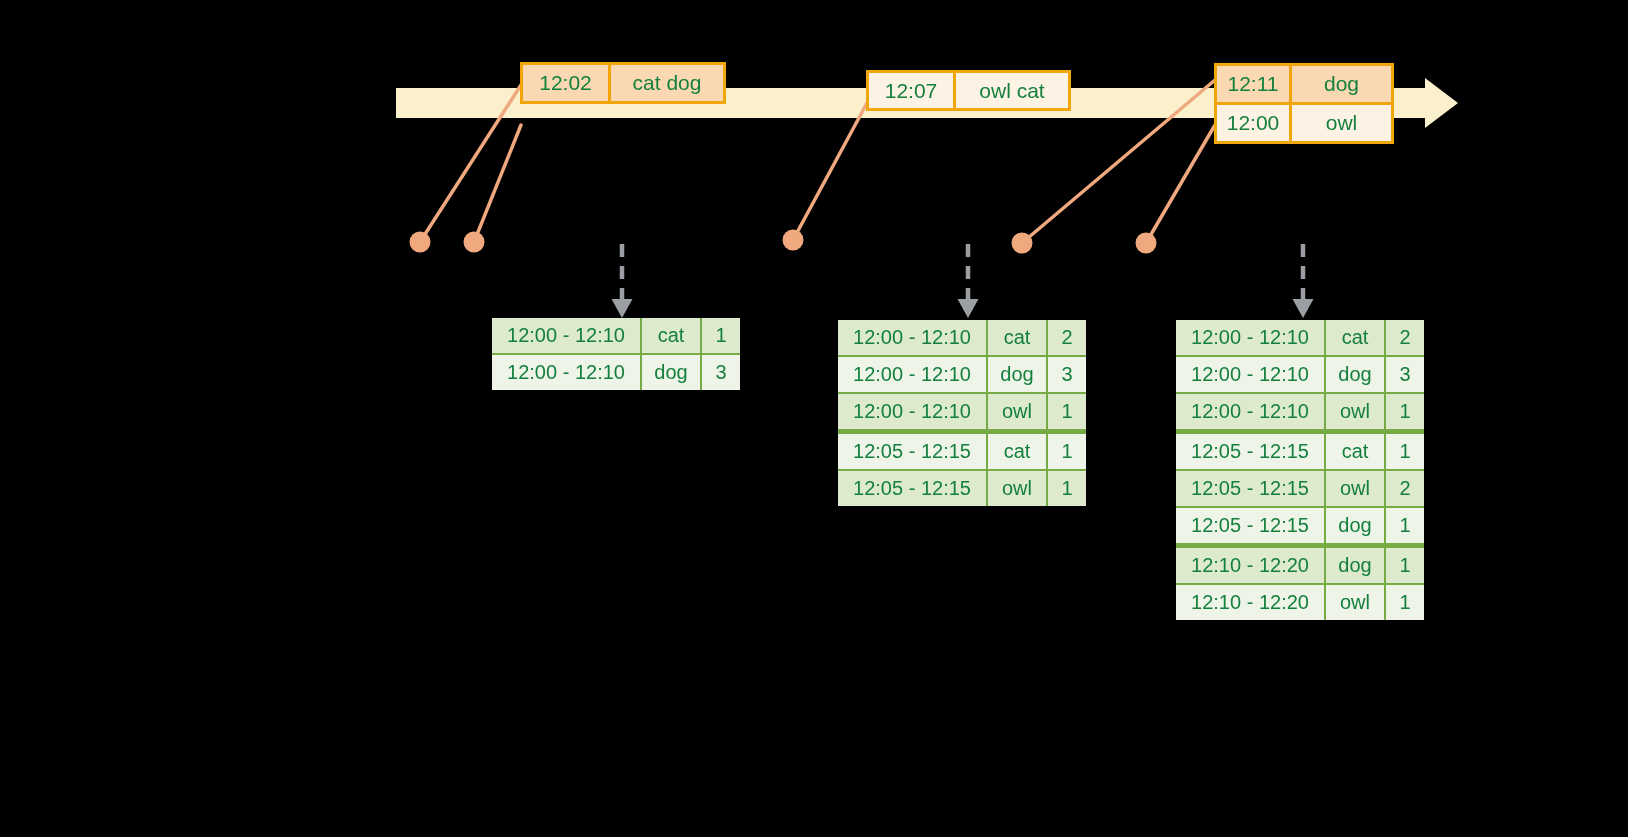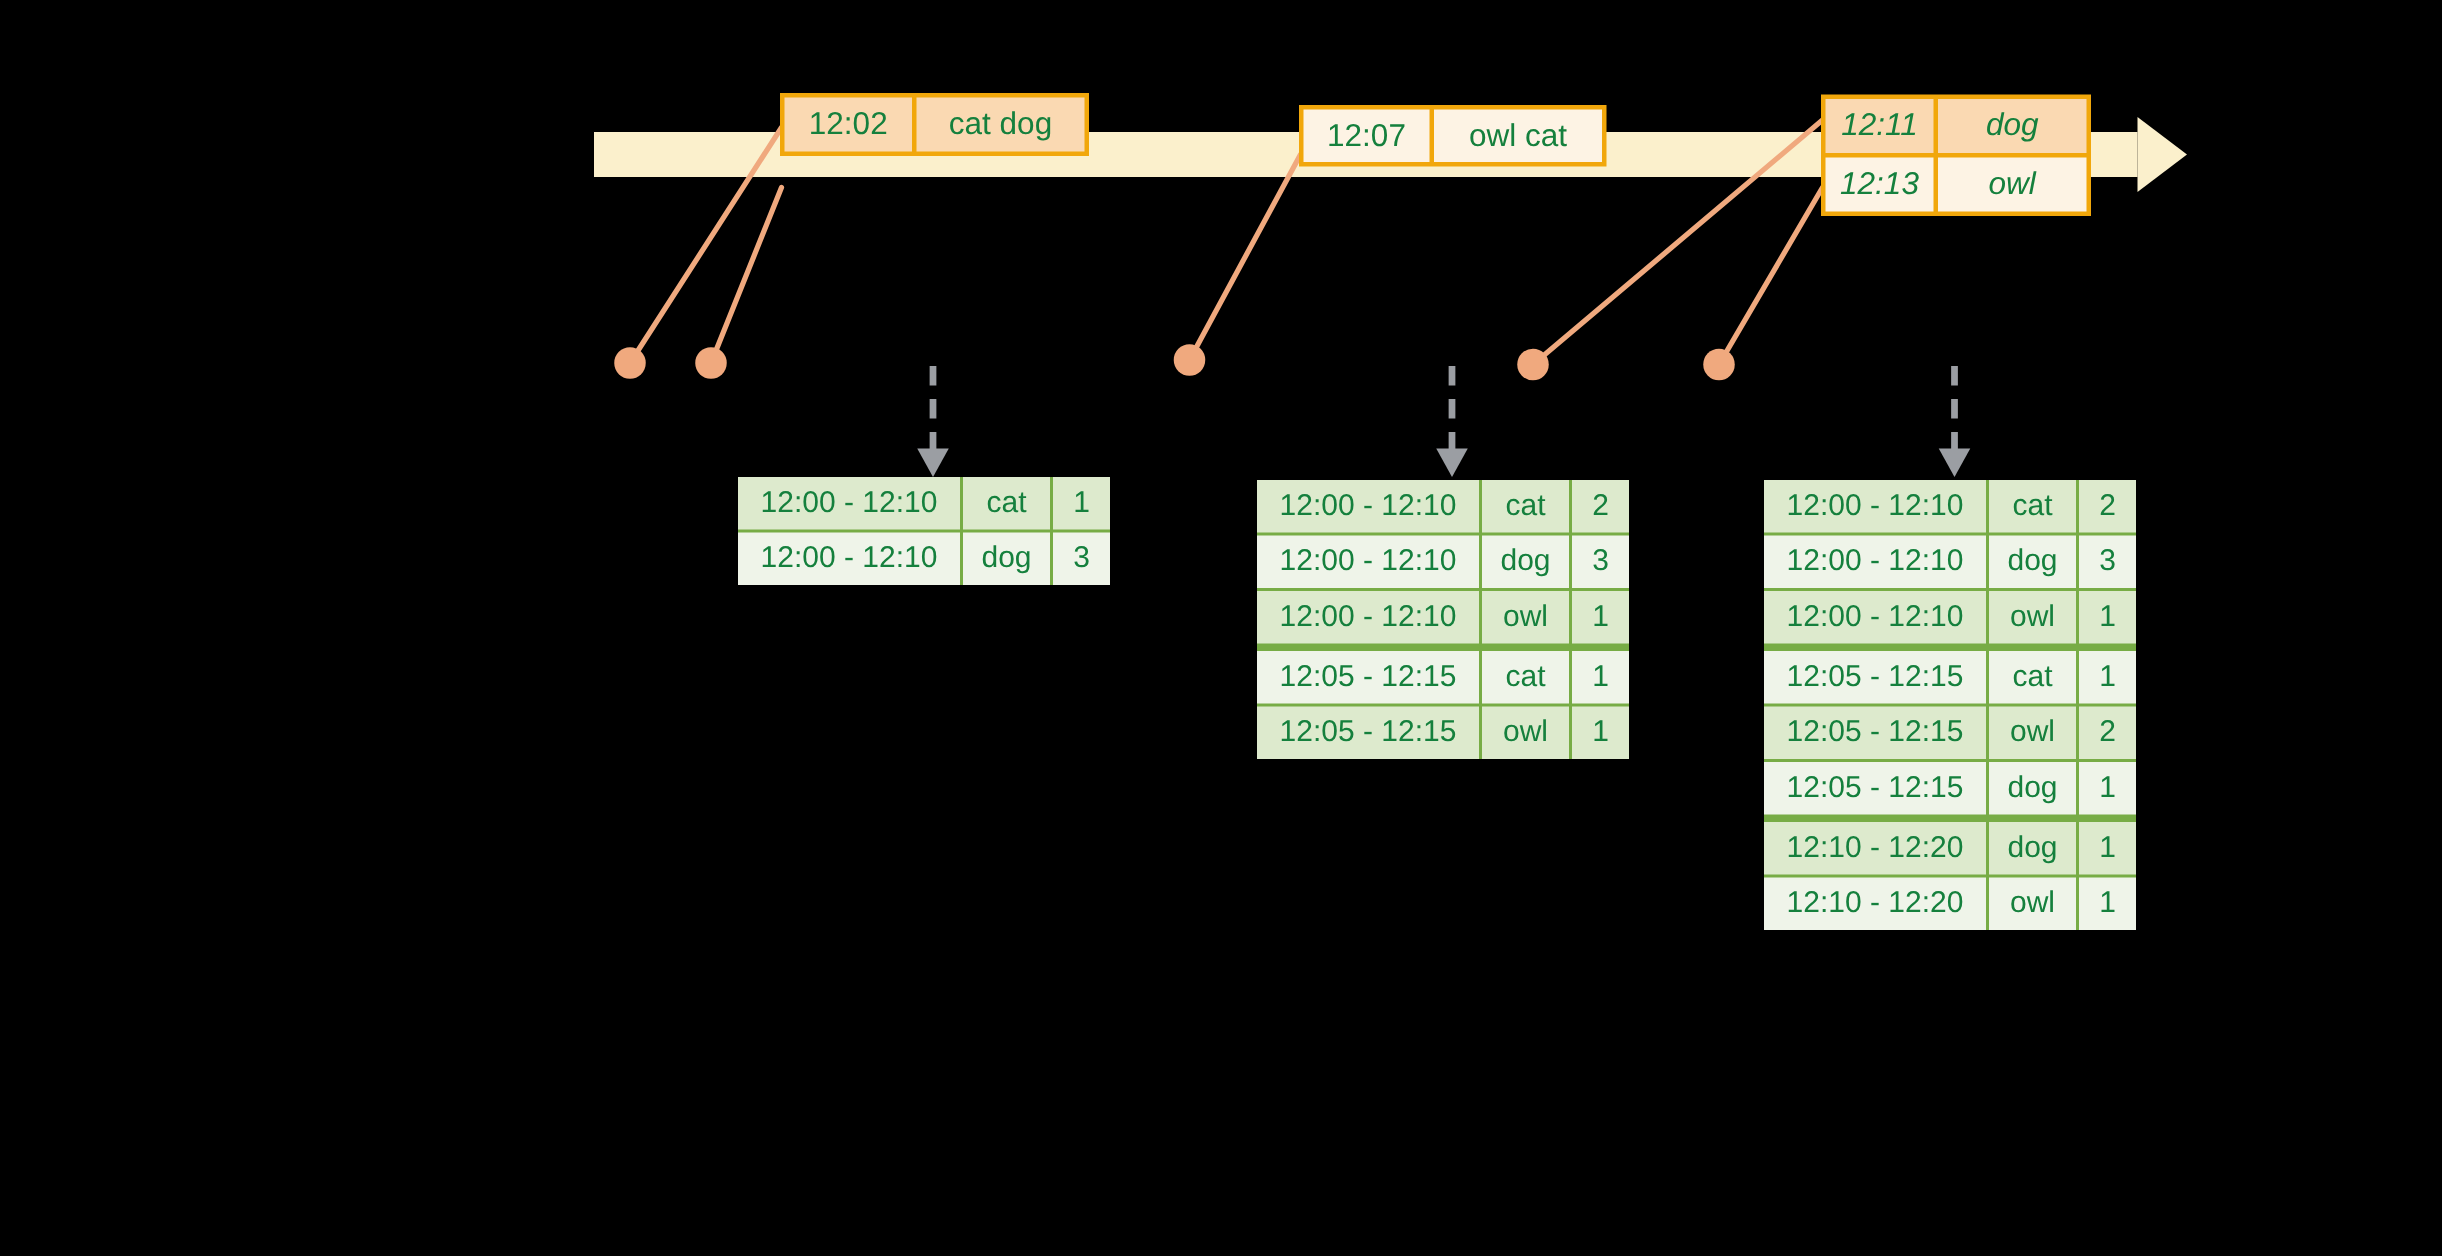--- a/index.html
+++ b/index.html
@@ -73,27 +73,27 @@
         <div class="ecell tone-peach">12:02</div>
         <div class="ecell tone-peach">cat dog</div>
       </div>
     </div>
   <div class="etable" style="left:866px;top:70px;--cols:84px 112px;--rh:35px;">
       <div class="erow">
         <div class="ecell tone-cream">12:07</div>
         <div class="ecell tone-cream">owl cat</div>
       </div>
     </div>
-  <div class="etable" style="left:1214px;top:63px;font-style:italic;--cols:72px 99px;">
+  <div class="etable" style="left:1214px;top:63px;--cols:72px 99px;">
       <div class="erow">
         <div class="ecell tone-peach">12:11</div>
         <div class="ecell tone-peach">dog</div>
       </div>
       <div class="erow">
-        <div class="ecell tone-cream">12:13</div>
+        <div class="ecell tone-cream">12:00</div>
         <div class="ecell tone-cream">owl</div>
       </div>
     </div>
 
   <div class="rtable" style="left:492px;top:318px;">
       <div class="rrow dark">
         <div class="rcell">12:00 - 12:10</div>
         <div class="rcell">cat</div>
         <div class="rcell">1</div>
       </div>

